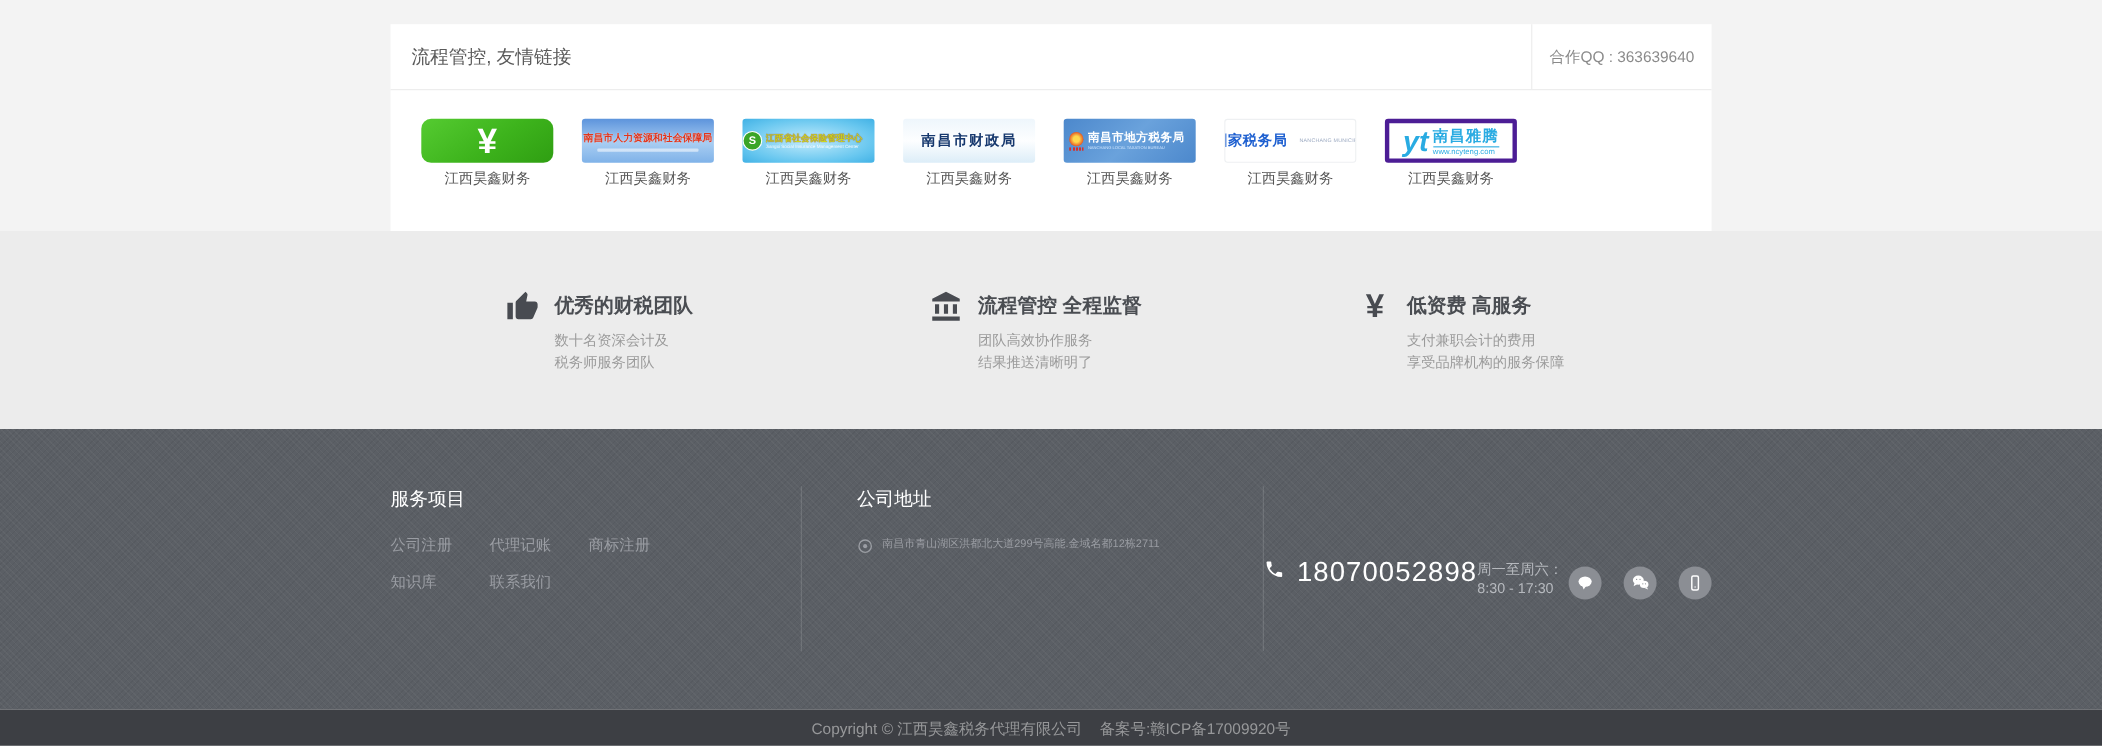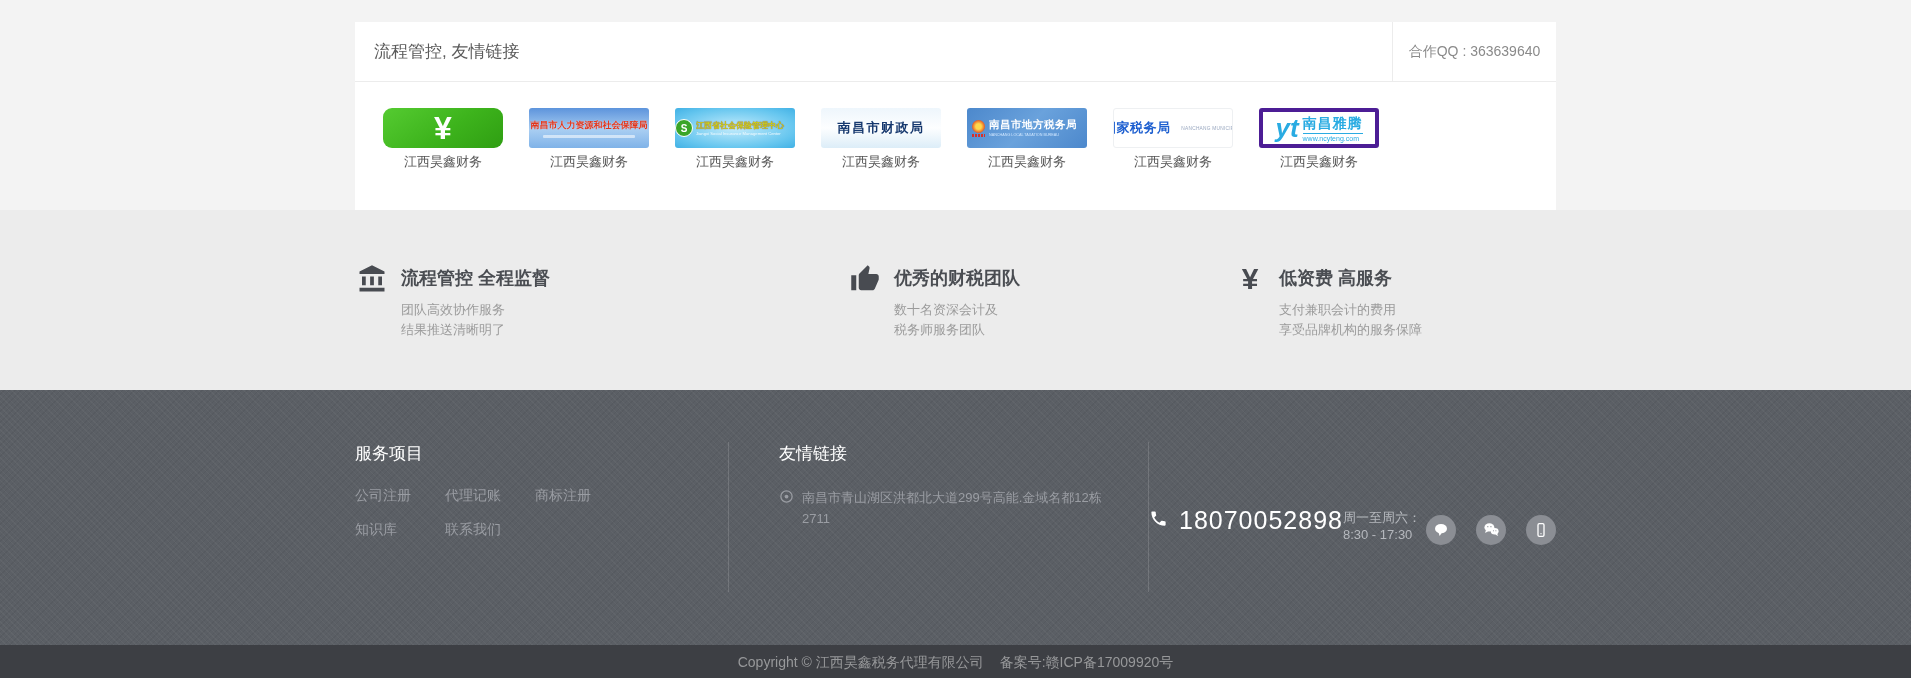--- a/index.html
+++ b/index.html
@@ -77,21 +77,21 @@
   .footer-inner{width:1201px;margin:0 auto;display:flex;box-sizing:border-box;padding-top:52px}
   .f-col1{width:373px;box-sizing:border-box}
   .f-divider{width:1px;height:150px;background:rgba(255,255,255,.14)}
   .f-col2{width:419px;box-sizing:border-box;padding-left:50px}
   .f-col3{width:407px;display:flex;flex-direction:row;align-items:center}
   .f-h{font-size:17px;color:#fff;font-weight:400;margin:0 0 22px}
   .f-links{display:flex;flex-wrap:wrap;width:280px}
   .f-link{width:90px;margin-bottom:16px;font-size:14px;color:#9a9da3;text-decoration:none;cursor:pointer}
   .addr-row{display:flex;align-items:flex-start;width:330px}
   .pin{flex:0 0 16px;margin:2px 7px 0 0;color:#9a9da3}
-  .addr-text{font-size:13px;color:#9a9da3;line-height:1.65}
+  .addr-text{font-size:10px;color:#9a9da3;line-height:1.65}
   .phone-row{display:flex;align-items:center;gap:11px;color:#fff;margin-top:6px}
   .phone-num{font-size:25px;letter-spacing:1px}
   .hours{margin-top:16px;font-size:13px;color:#b6b9be}
   .socials{margin-top:25px;display:flex;gap:20px}
   .social{width:30px;height:30px;border-radius:50%;background:#8b8e94;display:flex;
     align-items:center;justify-content:center;cursor:pointer}
   
   .copyright{height:35px;background:#3d3f44;display:flex;align-items:center;justify-content:center;
     font-size:14px;color:#97989a;gap:16px}
 </style>
@@ -171,42 +171,42 @@
         </div>
         <div class="logo-caption">江西昊鑫财务</div>
       </div>
 
     </div>
   </div>
 </div>
 
 <div class="features">
   <div class="features-row">
+    <div class="feature feat-1">
+      <div class="f-icon">
+        <svg width="30" height="30" viewBox="0 0 24 24" fill="currentColor">
+            <path d="M1 21h4V9H1v12zM23 10c0-1.1-.9-2-2-2h-6.31l.95-4.57.03-.32c0-.41-.17-.79-.44-1.06L14.17 1 7.59 7.59C7.22 7.95 7 8.45 7 9v10c0 1.1.9 2 2 2h9c.83 0 1.54-.5 1.84-1.22l3.02-7.05c.09-.23.14-.47.14-.73v-2z"></path>
+          </svg>
+      </div>
+      <div>
+        <h3 class="f-title">优秀的财税团队</h3>
+        <div class="f-line">数十名资深会计及</div>
+        <div class="f-line">税务师服务团队</div>
+      </div>
+    </div>
     <div class="feature feat-2">
       <div class="f-icon">
         <svg width="30" height="30" viewBox="0 0 24 24" fill="currentColor">
             <path d="M4 10h3v7H4zM10.5 10h3v7h-3zM2 19h20v3H2zM17 10h3v7h-3zM12 1L2 6v2h20V6z"></path>
           </svg>
       </div>
       <div>
         <h3 class="f-title">流程管控 全程监督</h3>
         <div class="f-line">团队高效协作服务</div>
         <div class="f-line">结果推送清晰明了</div>
-      </div>
-    </div>
-    <div class="feature feat-1">
-      <div class="f-icon">
-        <svg width="30" height="30" viewBox="0 0 24 24" fill="currentColor">
-            <path d="M1 21h4V9H1v12zM23 10c0-1.1-.9-2-2-2h-6.31l.95-4.57.03-.32c0-.41-.17-.79-.44-1.06L14.17 1 7.59 7.59C7.22 7.95 7 8.45 7 9v10c0 1.1.9 2 2 2h9c.83 0 1.54-.5 1.84-1.22l3.02-7.05c.09-.23.14-.47.14-.73v-2z"></path>
-          </svg>
-      </div>
-      <div>
-        <h3 class="f-title">优秀的财税团队</h3>
-        <div class="f-line">数十名资深会计及</div>
-        <div class="f-line">税务师服务团队</div>
       </div>
     </div>
     <div class="feature feat-3">
       <div class="f-icon">
         <span class="yuan-char">¥</span>
       </div>
       <div>
         <h3 class="f-title">低资费 高服务</h3>
         <div class="f-line">支付兼职会计的费用</div>
         <div class="f-line">享受品牌机构的服务保障</div>
@@ -222,21 +222,21 @@
       <div class="f-links">
         <a class="f-link">公司注册</a>
         <a class="f-link">代理记账</a>
         <a class="f-link">商标注册</a>
         <a class="f-link">知识库</a>
         <a class="f-link">联系我们</a>
       </div>
     </div>
     <div class="f-divider"></div>
     <div class="f-col2">
-      <h4 class="f-h">友情链接</h4>
+      <h4 class="f-h">公司地址</h4>
       <div class="addr-row">
         <span class="pin">
           <svg width="15" height="15" viewBox="0 0 24 24">
               <circle cx="12" cy="12" r="9" fill="none" stroke="currentColor" stroke-width="2"></circle>
               <circle cx="12" cy="12" r="3" fill="currentColor"></circle>
             </svg>
         </span>
         <span class="addr-text">南昌市青山湖区洪都北大道299号高能.金域名都12栋2711</span>
       </div>
     </div>

